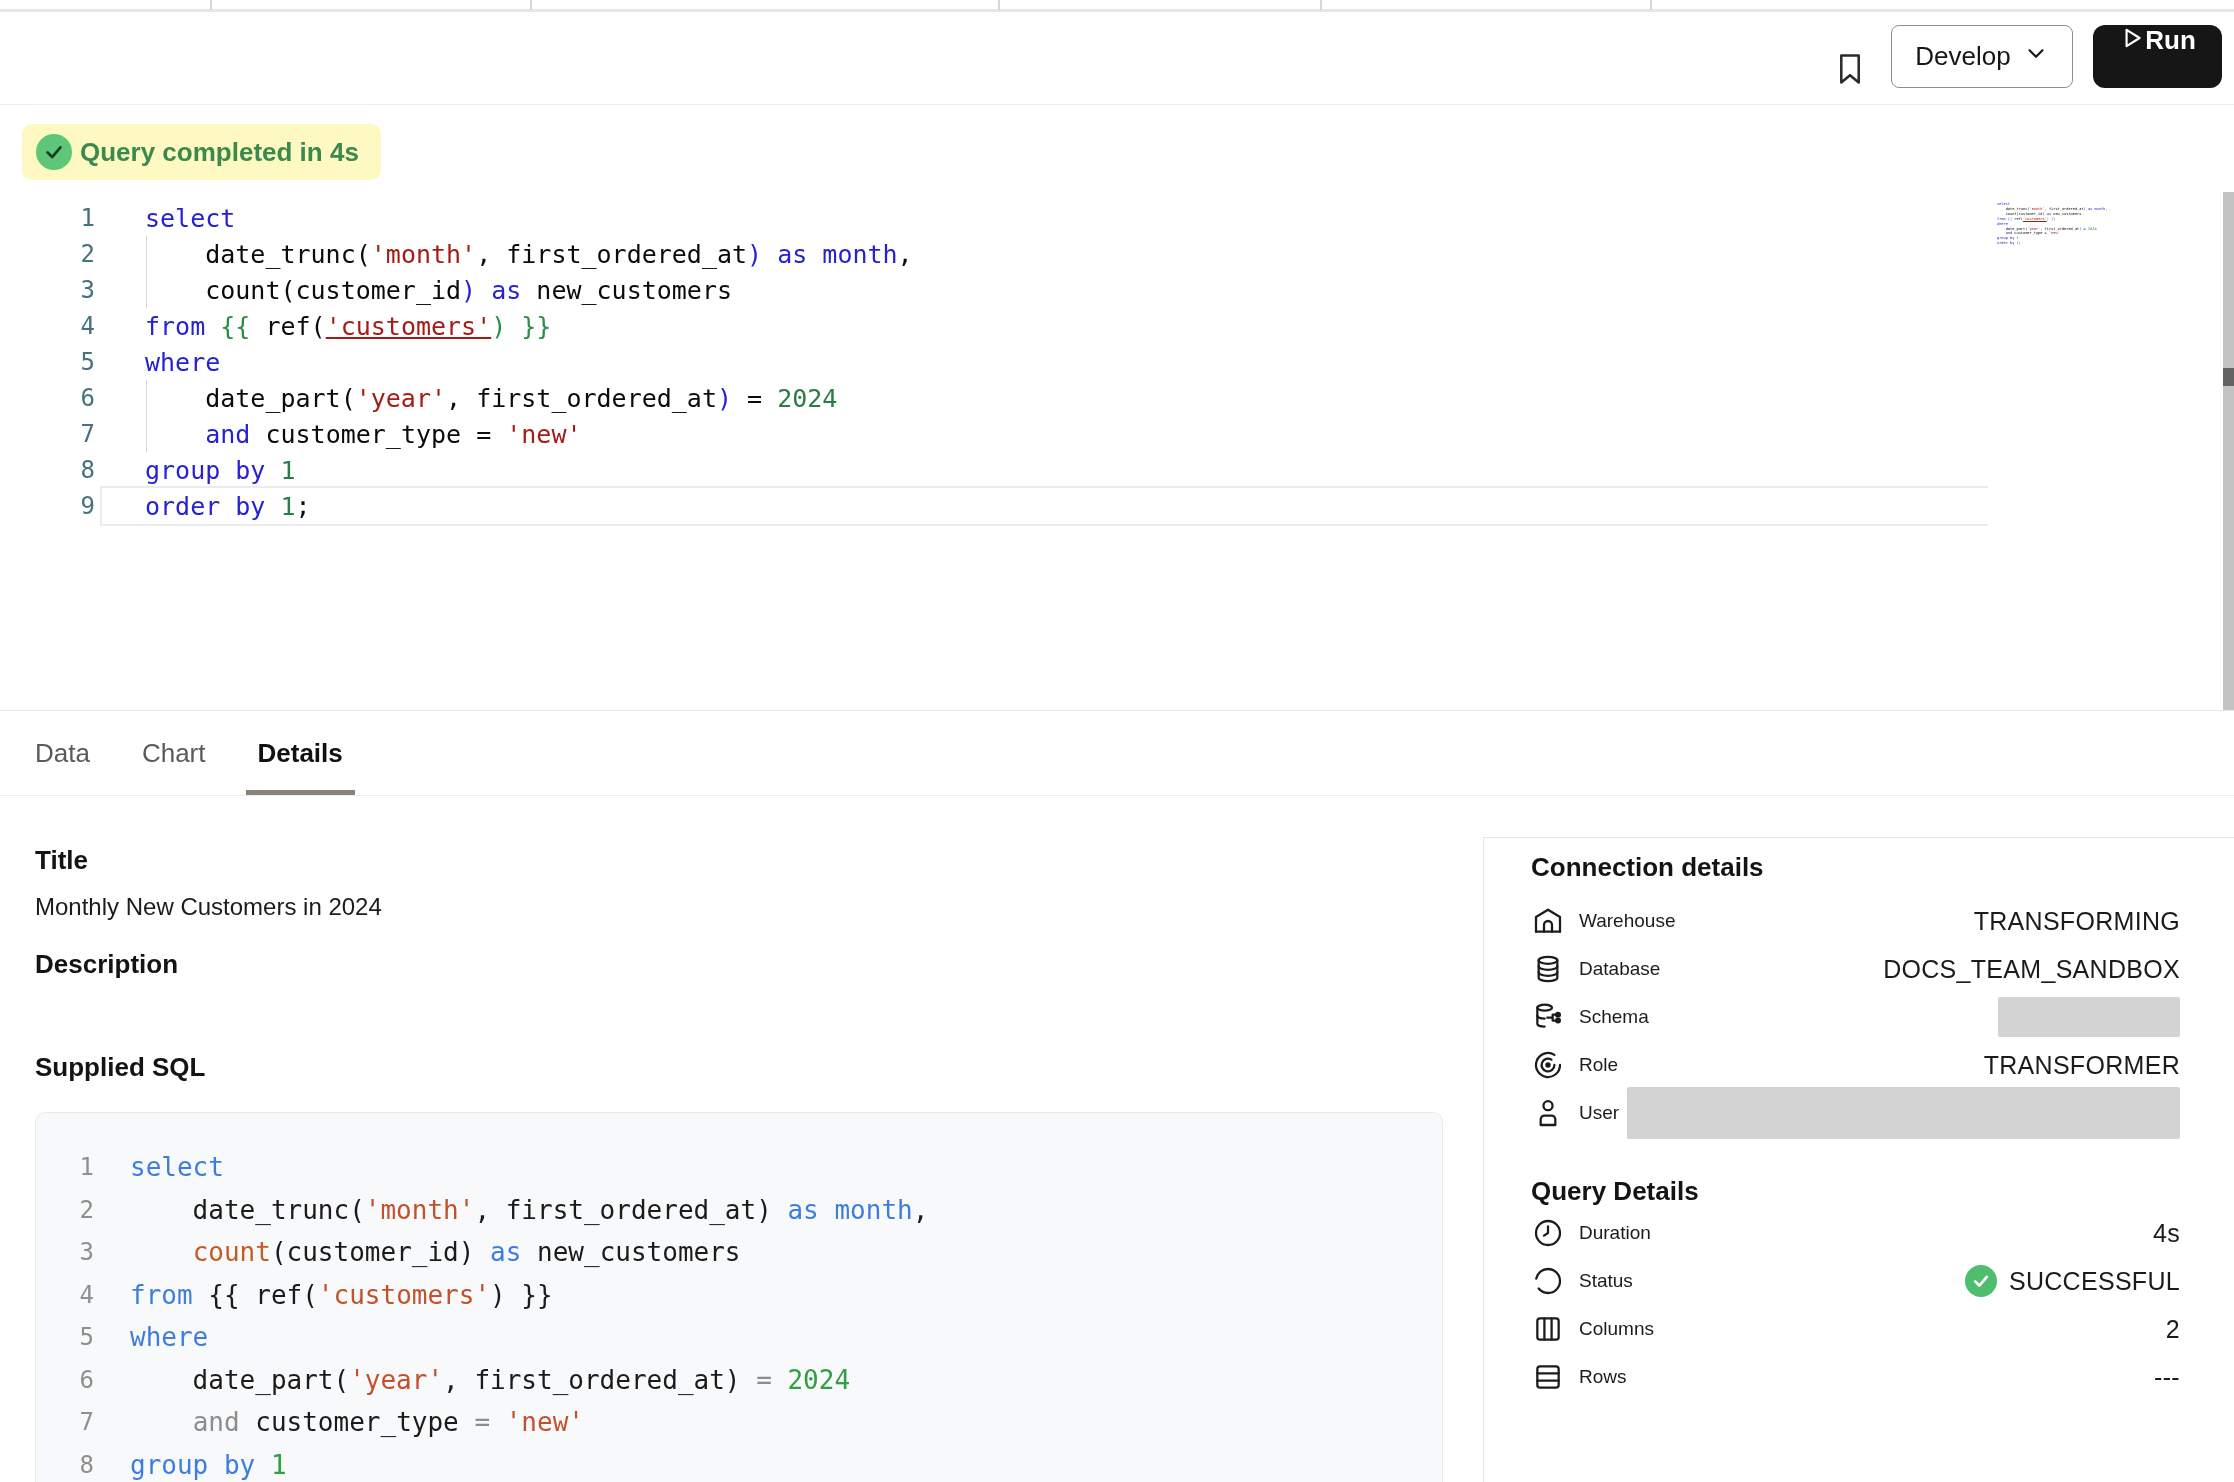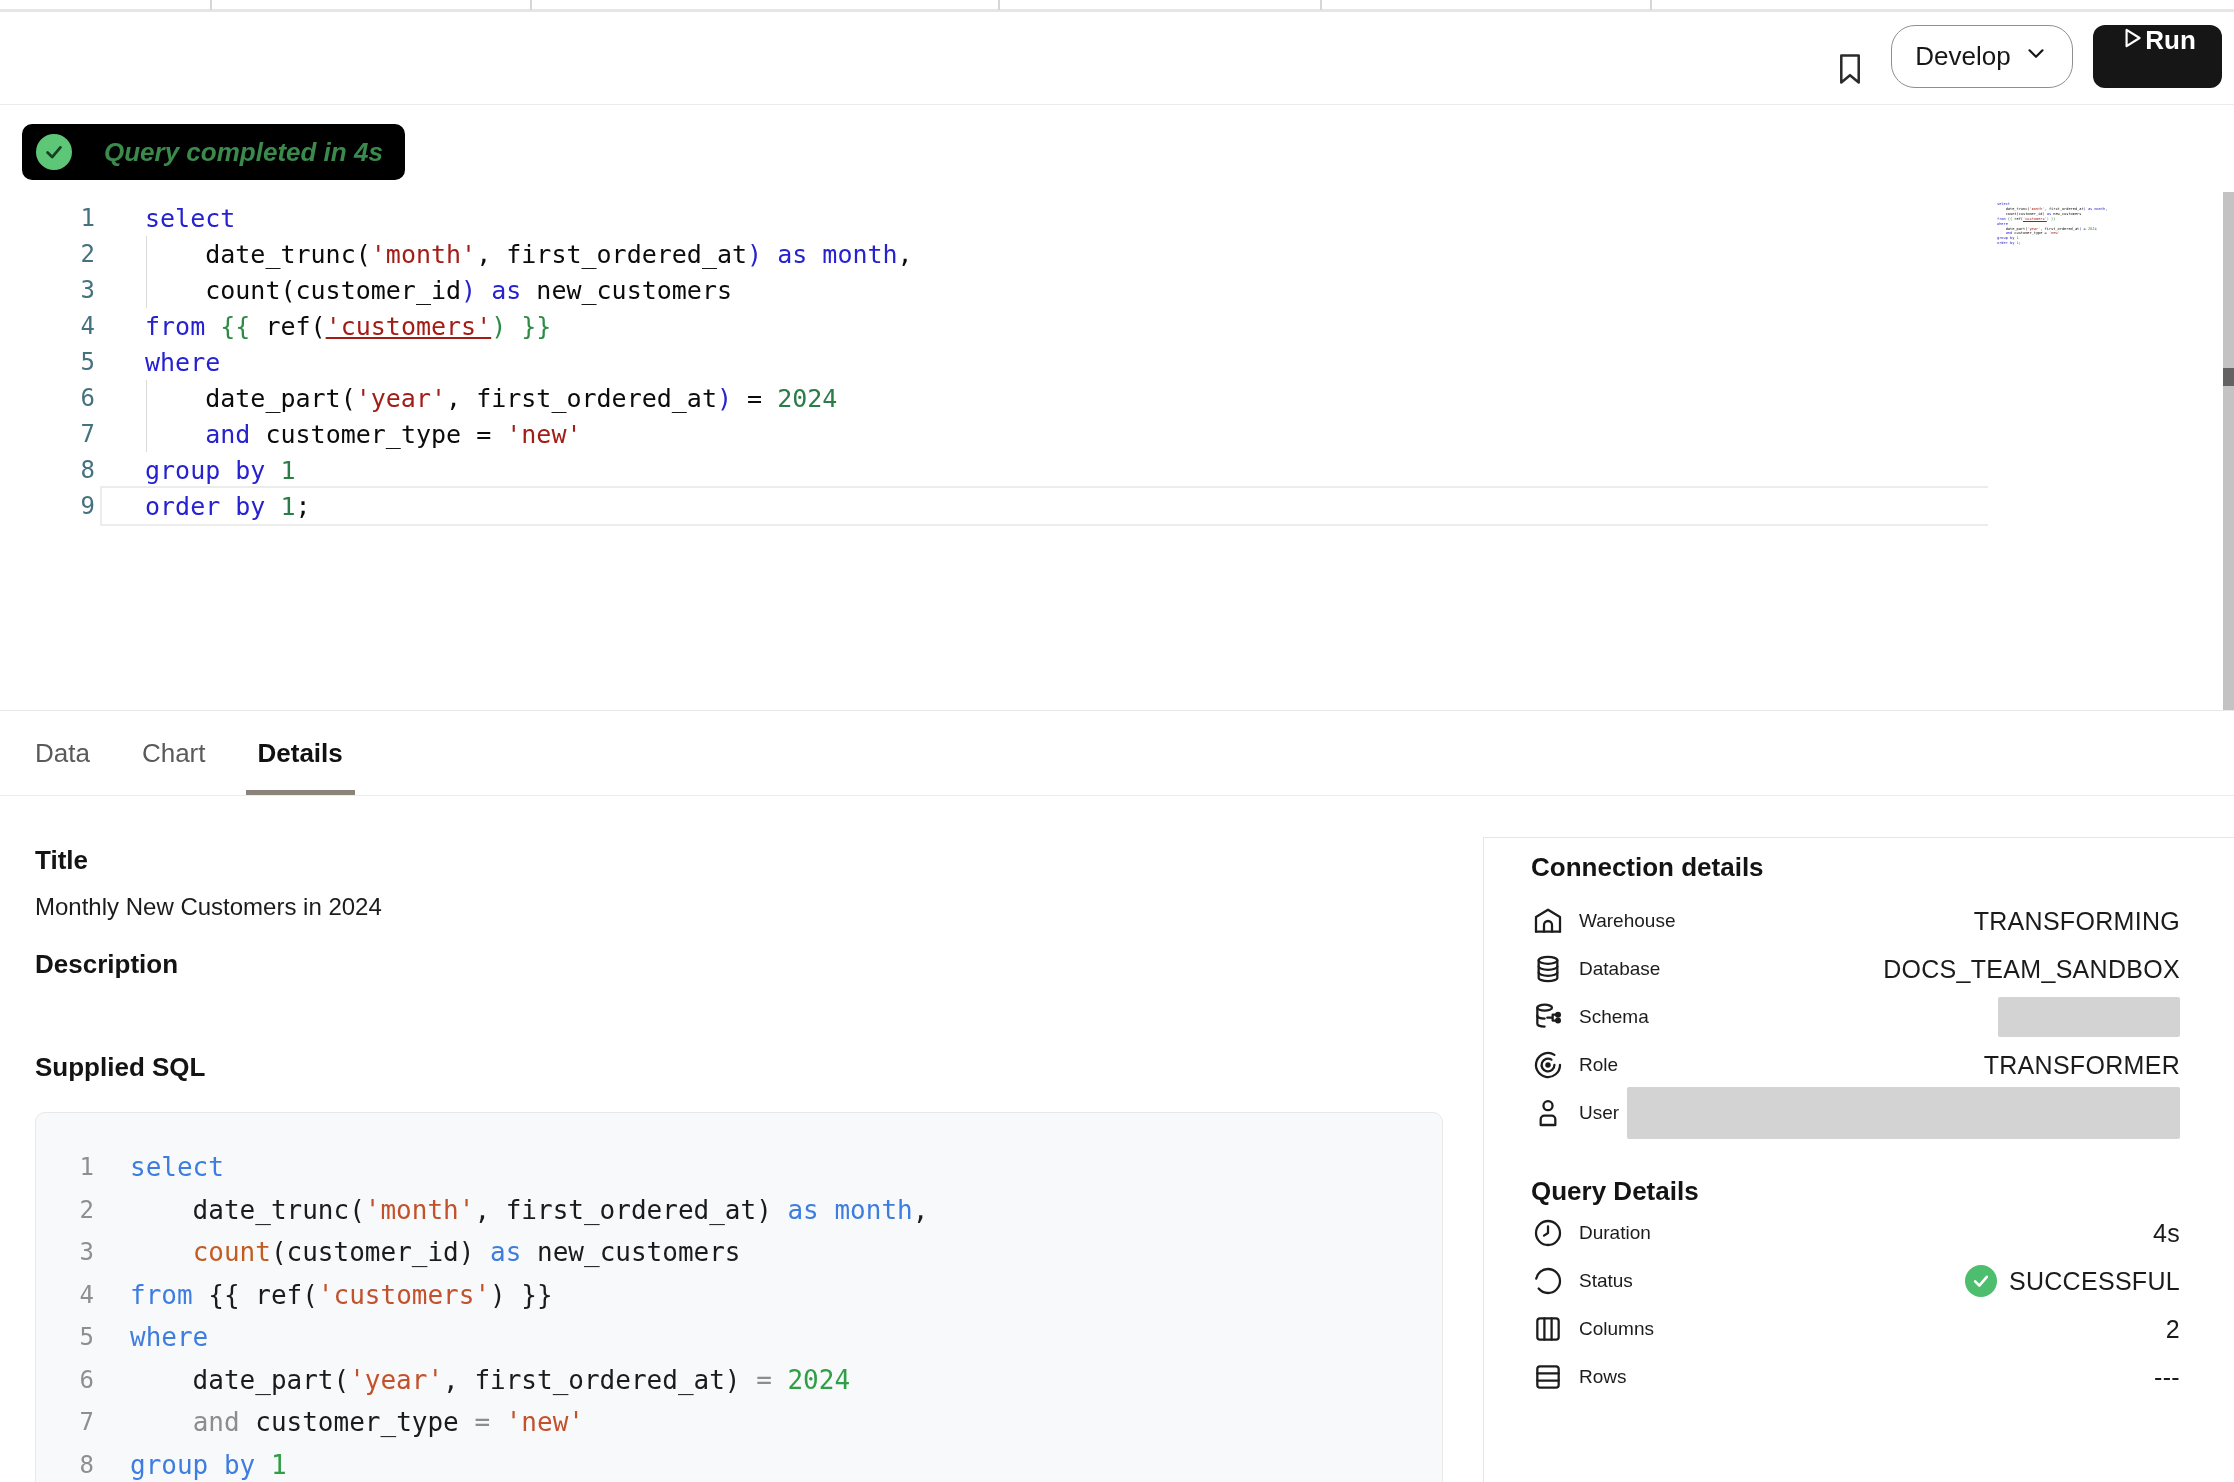--- a/index.html
+++ b/index.html
@@ -12,33 +12,33 @@
   .top-strip { position:absolute; left:0; top:0; width:2234px; height:12px;
     background:#ffffff; border-bottom:3px solid #e6e6e6; }
   .top-strip .divider { position:absolute; top:0; width:2px; height:10px; background:#d6d6d6; }
 
   
   .header { position:absolute; left:0; top:15px; width:2234px; height:90px;
     border-bottom:1px solid #ececec; background:#fff; }
   .bookmark-btn { position:absolute; left:1828px; top:30px; width:44px; height:50px;
     background:none; border:none; cursor:pointer; }
   .develop-btn { position:absolute; left:1891px; top:10px; width:182px; height:63px;
-    background:#fff; border:1.5px solid #8f8f8f; border-radius:24px;
+    background:#fff; border:1.5px solid #8f8f8f; border-radius:8px;
     display:flex; align-items:center; justify-content:center; gap:12px;
     font-size:26px; color:#161616; font-family:"Liberation Sans", sans-serif; cursor:pointer; }
   .run-btn { position:absolute; left:2093px; top:10px; width:129px; height:63px;
     background:#161616; border:none; border-radius:12px;
     display:flex; align-items:flex-start; justify-content:center; gap:0;
     font-size:26px; font-weight:700; color:#ffffff; font-family:Liberation Sans, sans-serif; cursor:pointer; }
 
   
   .status-row { position:absolute; left:0; top:106px; width:2234px; height:90px; background:#fff; }
   .success-badge { position:absolute; left:22px; top:18px; height:56px;
-    background:#000000; border-radius:10px; display:flex; align-items:center;
-    gap:32px; padding:0 22px 0 14px;font-style:italic; }
+    background:#fef9c3; border-radius:10px; display:flex; align-items:center;
+    gap:8px; padding:0 22px 0 14px; }
   .success-badge .txt { font-size:26px; font-weight:600; color:#3a8a4d; }
   .badge-check { width:36px; height:36px; border-radius:50%; background:#5ec677;
     display:flex; align-items:center; justify-content:center; }
   .env-select { position:absolute; left:385px; top:15px; height:60px;
     background:#fff; border:1.5px solid #d9d9d9; border-radius:10px;
     display:flex; align-items:center; gap:18px; padding:0 22px; cursor:pointer; }
   .env-select .lbl { font-size:26px; color:#1d1d1f; }
   .env-pill { background:#d7e3fb; color:#1b1d29; font-size:25px; font-weight:600;
     border-radius:9px; padding:5px 16px; letter-spacing:0.5px; }
 

